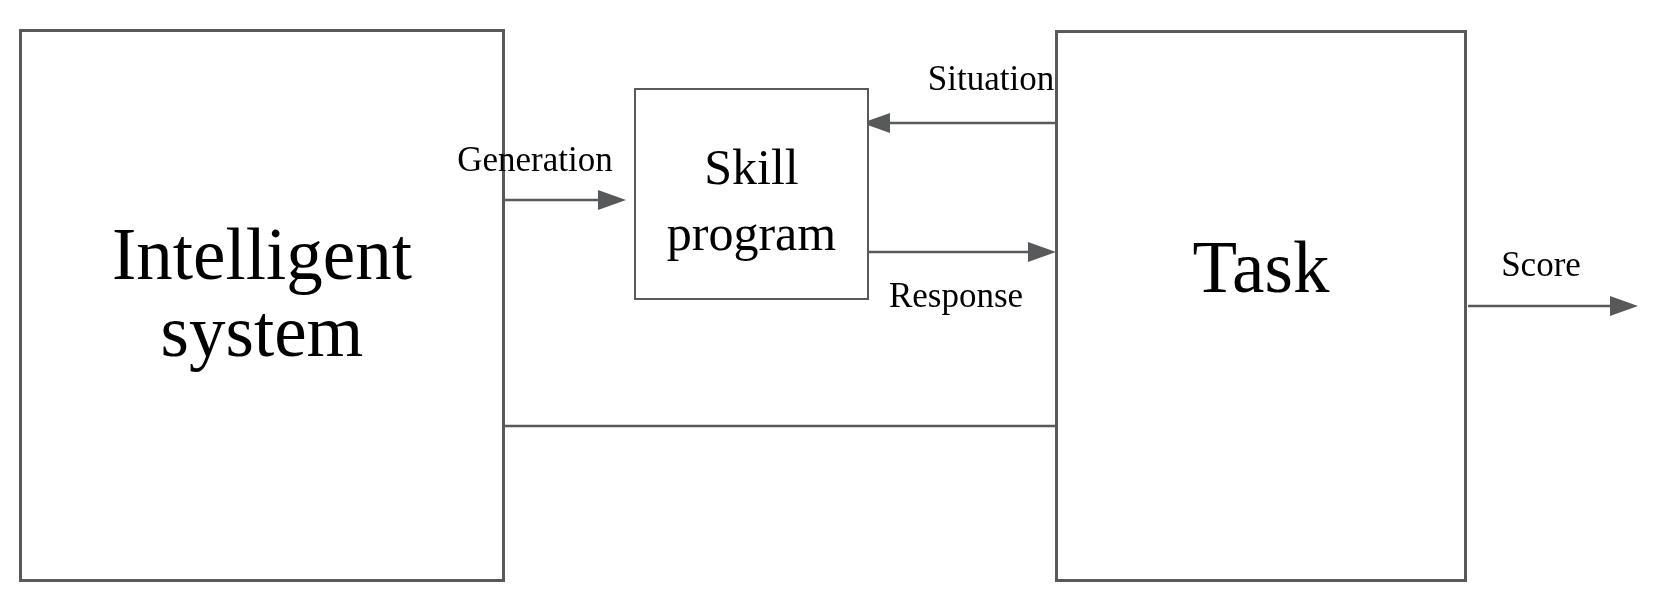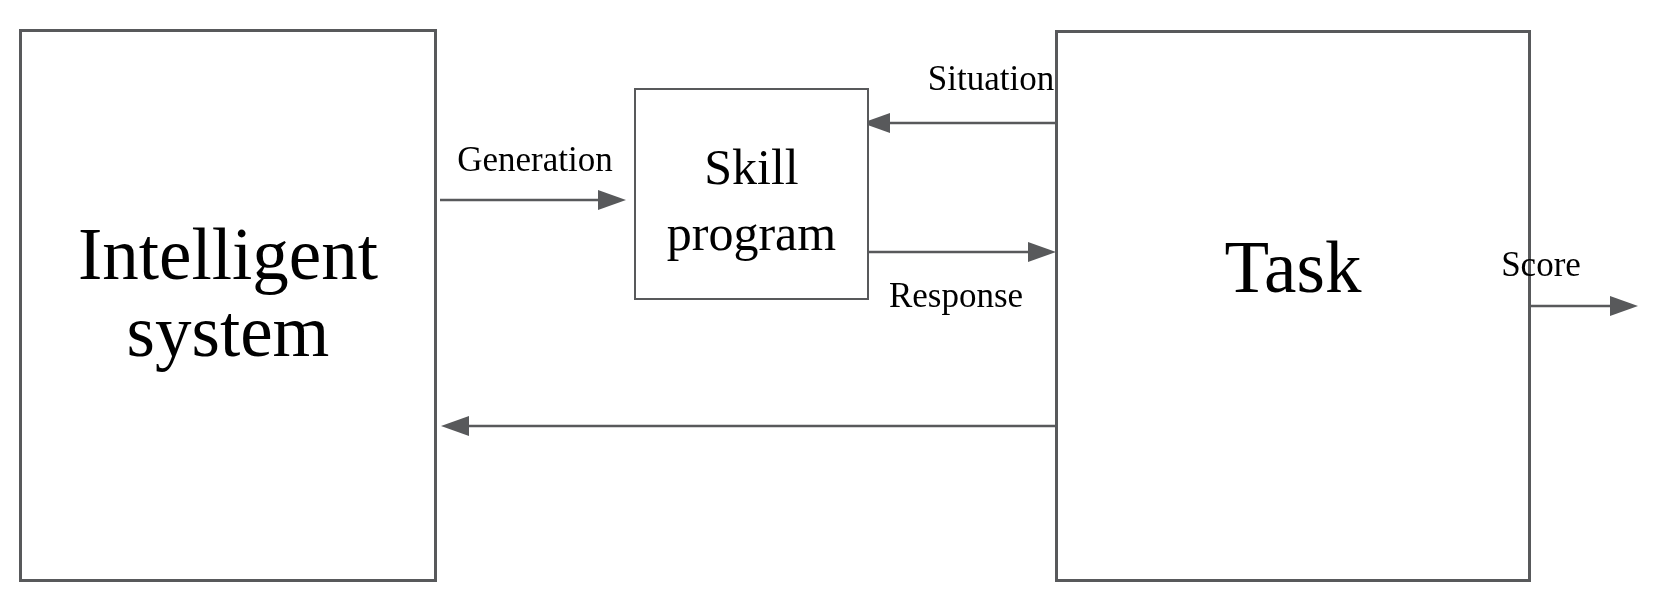--- a/index.html
+++ b/index.html
@@ -26,39 +26,39 @@
     text-align: center;
   }
   .node-big {
     border: 3px solid #58595b;
   }
   .node-small {
     border: 2px solid #58595b;
     margin-left: 8px;
   }
   #node-intelligent-system {
-    left: 19px; top: 29px; width: 418px; height: 553px;
+    left: 19px; top: 29px; width: 486px; height: 553px;
   }
   #node-intelligent-system .node-label {
     font-size: 73px;
     line-height: 1.05;
     transform: translateY(-12px);
     width: 340px;
   }
   #node-skill-program {
     left: 626px; top: 88px; width: 235px; height: 212px;
   }
   #node-skill-program .node-label {
     font-size: 50px;
     line-height: 1.32;
     transform: translateY(6px);
     width: 200px;
   }
   #node-task {
-    left: 1055px; top: 30px; width: 476px; height: 552px; text-align: right;
+    left: 1055px; top: 30px; width: 412px; height: 552px; text-align: right;
   }
   #node-task .node-label {
     font-size: 73px;
     line-height: 1.05;
     transform: translateY(-38px);
   }
   #arrow-layer {
     position: absolute;
     left: 0; top: 0;
     width: 1662px;

